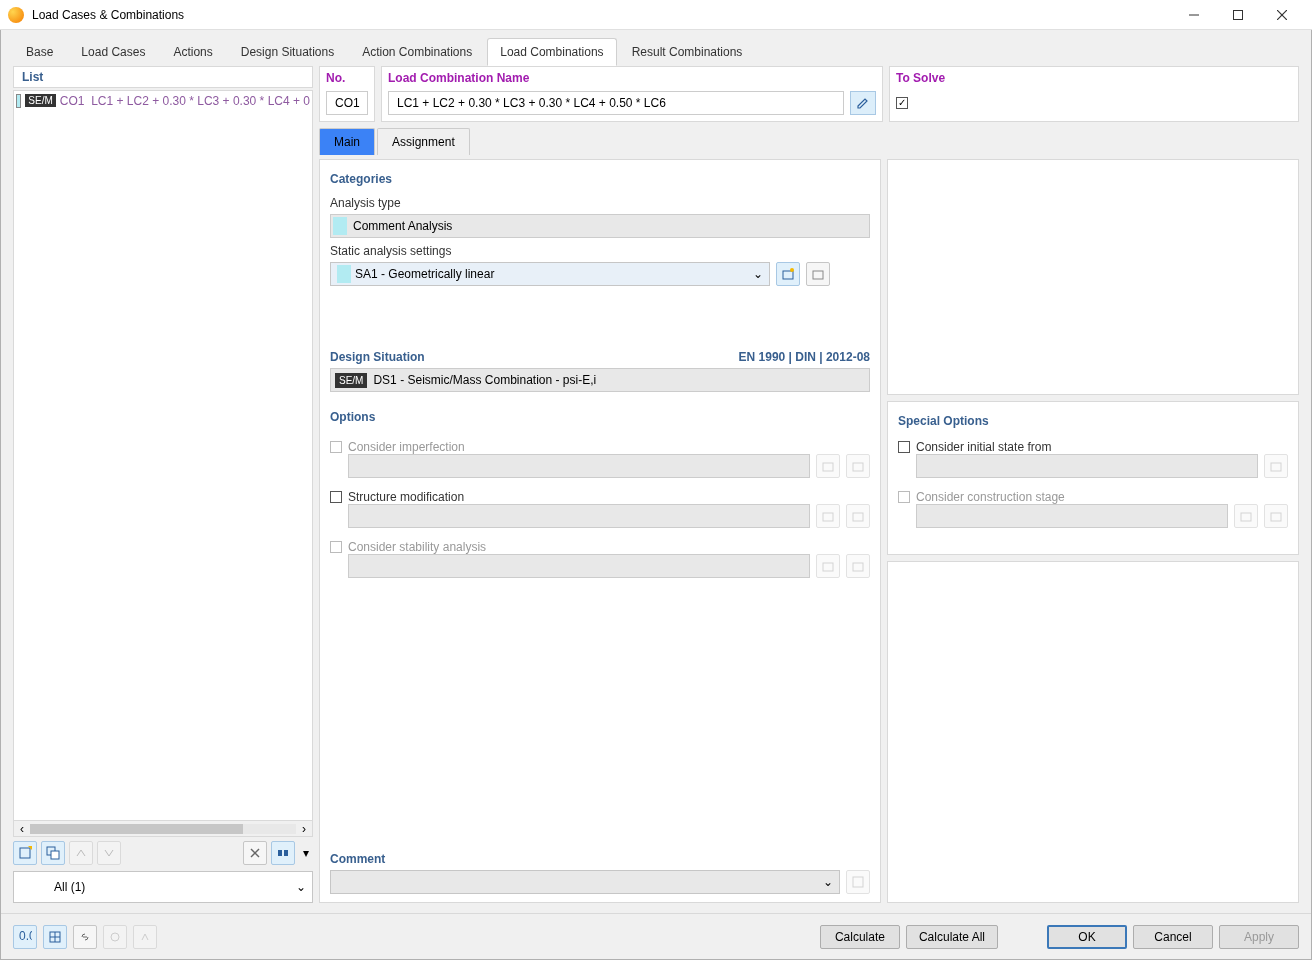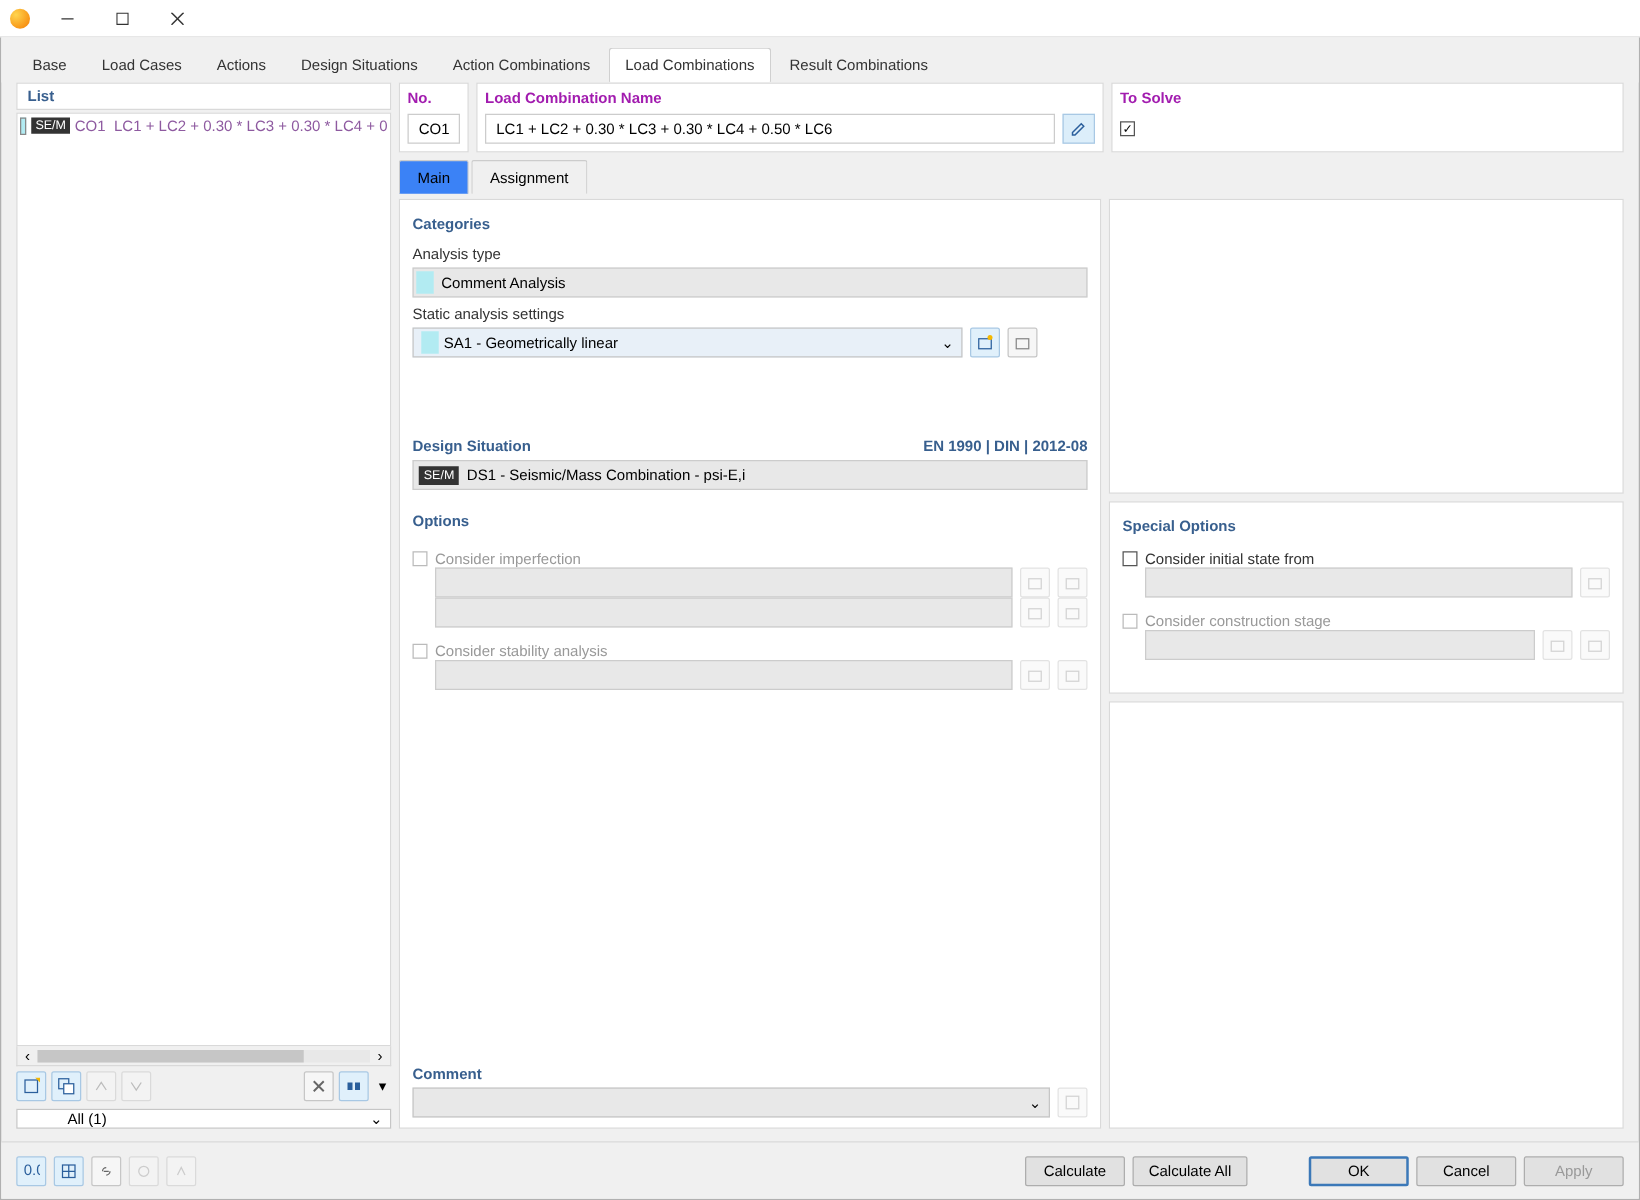--- a/index.html
+++ b/index.html
@@ -37,21 +37,21 @@
 .hscroll .track { flex: 1; height: 10px; background: #e8e8e8; position: relative; }
 .hscroll .thumb { width: 80%; height: 100%; background: #c6c6c6; position: absolute; left: 0; }
 
 .list-toolbar { display: flex; gap: 4px; padding: 4px 0; }
 .list-toolbar .spacer { flex: 1; }
 .tb-btn { width: 24px; height: 24px; border: 1px solid #c6c6c6; background: #f6f6f6; display: flex; align-items: center; justify-content: center; border-radius: 2px; }
 .tb-btn.blue { background: #e0f0fb; border-color: #a8c8e4; }
 .tb-btn.disabled { opacity: 0.5; }
 .tb-btn svg { width: 14px; height: 14px; }
 
-.filter-dd { height: 16px; border: 1px solid #c6c6c6; background: #fff; display: flex; align-items: center; padding: 0 6px; position: relative; margin-top: 2px; }
+.filter-dd { height: 32px; border: 1px solid #c6c6c6; background: #fff; display: flex; align-items: center; padding: 0 6px; position: relative; margin-top: 2px; }
 .filter-dd .chev { position: absolute; right: 6px; }
 
 
 .right-panel { flex: 1; display: flex; flex-direction: column; gap: 4px; }
 .right-top { display: flex; gap: 6px; }
 .field-group { background: #fff; border: 1px solid #d9d9d9; padding: 2px 6px 6px 6px; display: flex; flex-direction: column; gap: 4px; }
 .field-group .hdr { color: #a21caf; font-weight: 600; padding: 2px 0; }
 .input-box { background: #e8e8e8; border: 1px solid #ccc; height: 24px; display: flex; align-items: center; padding: 0 8px; }
 .input-box.white { background: #fff; }
 .input-box.cyan-sw { padding-left: 2px; }
@@ -106,20 +106,21 @@
 .btn { min-width: 80px; height: 24px; border: 1px solid #adadad; background: #e1e1e1; padding: 0 12px; display: flex; align-items: center; justify-content: center; border-radius: 2px; cursor: pointer; }
 .btn.primary { background: #e1e1e1; border: 2px solid #3b78b8; margin-left: 43px; }
 .btn.disabled { color: #999; }
 .h-sp { height: 14px; }
 </style>
 </head>
 <body>
 
 <div class="titlebar">
   <div class="app-icon"></div>
+  <div class="title">Load Cases &amp; Combinations</div>
   <div class="win-btn">
       <svg viewBox="0 0 10 10">
         <line x1="0" y1="5" x2="10" y2="5" stroke="#333" stroke-width="1"></line>
       </svg>
     </div>
   <div class="win-btn">
       <svg viewBox="0 0 10 10">
         <rect x="0.5" y="0.5" width="9" height="9" fill="none" stroke="#333" stroke-width="1"></rect>
       </svg>
     </div>
@@ -296,20 +297,24 @@
                   <rect x="2" y="4" width="10" height="8" fill="none" stroke="#aaa"></rect>
                 </svg>
               </div>
             <div class="tb-btn disabled">
                 <svg viewBox="0 0 14 14">
                   <rect x="2" y="4" width="10" height="8" fill="none" stroke="#aaa"></rect>
                 </svg>
               </div>
           </div>
 
+          <div class="checkbox-row">
+            <div class="cb"></div>
+            <span class="label" style="margin:0">Structure modification</span>
+          </div>
           <div class="field-row wide">
             <div class="input-box" style="flex:1"></div>
             <div class="tb-btn disabled">
                 <svg viewBox="0 0 14 14">
                   <rect x="2" y="4" width="10" height="8" fill="none" stroke="#aaa"></rect>
                 </svg>
               </div>
             <div class="tb-btn disabled">
                 <svg viewBox="0 0 14 14">
                   <rect x="2" y="4" width="10" height="8" fill="none" stroke="#aaa"></rect>

